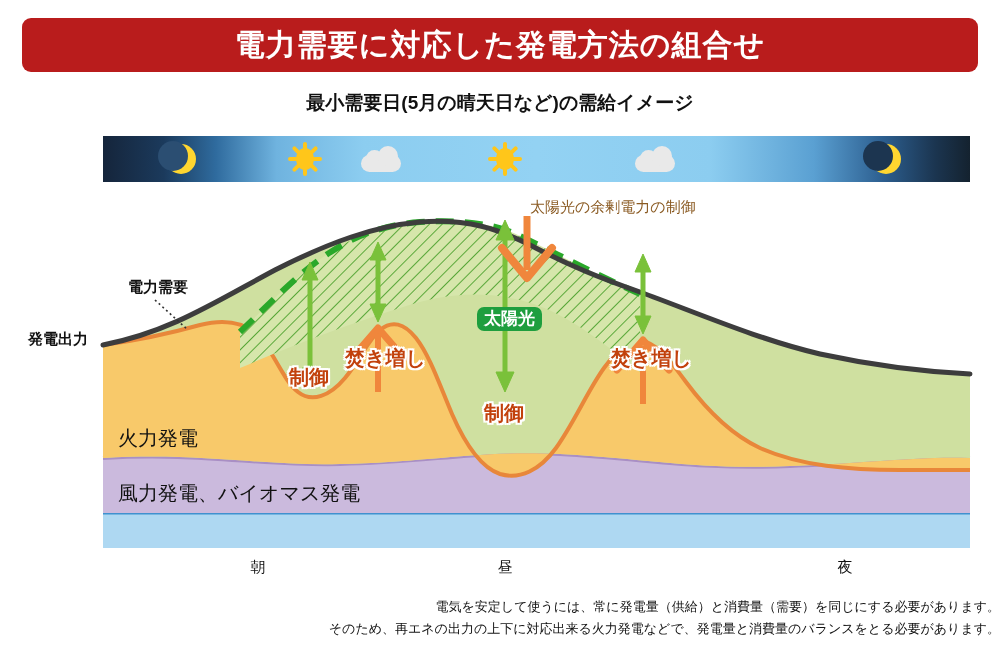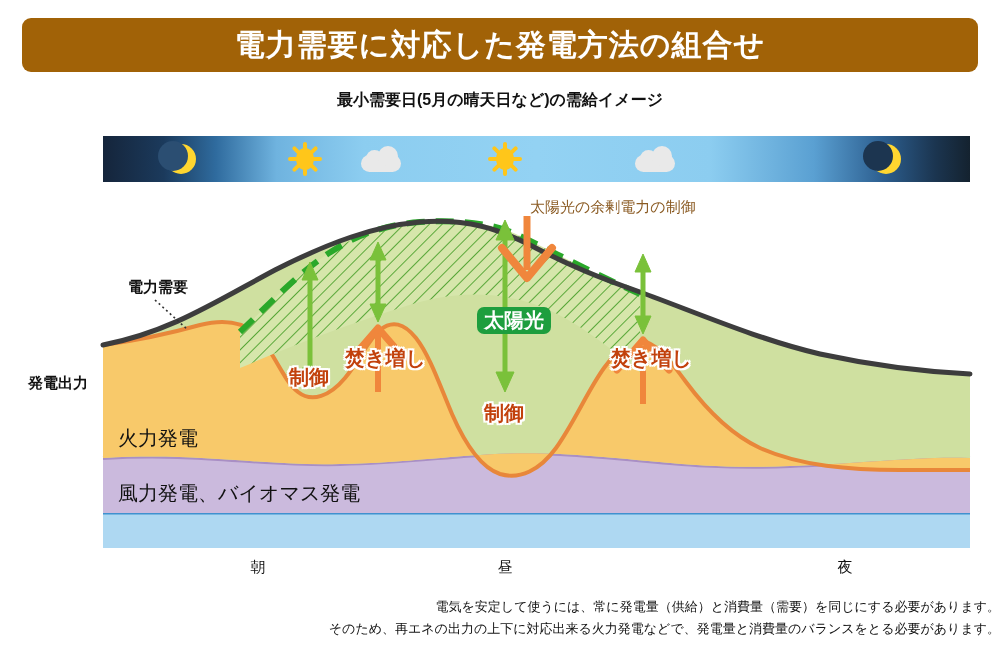--- a/index.html
+++ b/index.html
@@ -7,30 +7,30 @@
     width:1000px;height:651px;
     background:#ffffff;
     font-family:"Liberation Sans","DejaVu Sans",sans-serif;
     overflow:hidden;position:relative;
   }
   #root{position:relative;width:1000px;height:651px;}
 
   
   .title-bar{
     position:absolute;left:22px;top:18px;width:956px;height:54px;
-    background:#a16207;border-radius:9px;
+    background:#b91c1c;border-radius:9px;
     display:flex;align-items:center;justify-content:center;
   }
   .title-bar .title-text{
     color:#ffffff;font-size:30px;font-weight:bold;letter-spacing:1px;
     white-space:nowrap;
   }
   .subtitle{
     position:absolute;left:0;top:90px;width:1000px;text-align:center;
-    font-size:16px;font-weight:bold;color:#111111;white-space:nowrap;
+    font-size:19px;font-weight:bold;color:#111111;white-space:nowrap;
   }
 
   
   .weather-bar{
     position:absolute;left:103px;top:136px;width:867px;height:46px;
     background:linear-gradient(to right,
       #15253b 0%, #1b3a5c 7%, #2f6b9e 13%, #6fb3df 20%,
       #8ccdf0 30%, #93d2f3 50%, #8ccdf0 70%,
       #5aa0d2 82%, #2c5e8f 90%, #1b3550 96%, #14222f 100%);
   }
@@ -61,21 +61,21 @@
 
   
   .cloud{width:40px;height:26px;position:relative;}
   .cloud .b1{position:absolute;left:0;bottom:0;width:40px;height:17px;border-radius:9px;background:#e9e9e9;}
   .cloud .b2{position:absolute;left:5px;top:4px;width:17px;height:17px;border-radius:50%;background:#e9e9e9;}
   .cloud .b3{position:absolute;left:17px;top:0px;width:20px;height:20px;border-radius:50%;background:#e9e9e9;}
 
   
   .chart-wrap{position:absolute;left:0;top:182px;width:1000px;height:370px;}
   svg.chart{display:block;width:1000px;height:370px;}
-  .y-axis-label{position:absolute;left:28px;top:330px;font-size:15px;font-weight:bold;color:#111;white-space:nowrap;margin-top:44px;}
+  .y-axis-label{position:absolute;left:28px;top:330px;font-size:15px;font-weight:bold;color:#111;white-space:nowrap;}
   .demand-label{position:absolute;left:128px;top:278px;font-size:15px;font-weight:bold;color:#111;white-space:nowrap;}
 
   .x-tick{position:absolute;top:558px;font-size:15px;color:#111;transform:translateX(-50%);white-space:nowrap;}
 
   
   .footnotes{
     position:absolute;left:0;top:596px;width:1000px;text-align:right;
   }
   .footnotes div{font-size:13px;color:#111;line-height:22px;white-space:nowrap;}
 
@@ -90,21 +90,21 @@
   }
   .lbl-big{
     font-size:24px;font-weight:bold;color:#8a5a22;
     text-shadow:
       -3px -3px 0 #fff, 3px -3px 0 #fff, -3px 3px 0 #fff, 3px 3px 0 #fff,
       -3px 0 0 #fff, 3px 0 0 #fff, 0 -3px 0 #fff, 0 3px 0 #fff;
   }
   .lbl-brown-plain{font-size:15px;color:#8a5a22;font-weight:normal;}
 
   .badge-solar{
-    background:#1e9e3e;color:#ffffff;font-size:20px;font-weight:bold;
+    background:#1e9e3e;color:#ffffff;font-size:17px;font-weight:bold;
     padding:2px 7px 3px 7px;border-radius:7px;
     text-shadow:none;
   }
 
   .band-label{position:absolute;font-size:20px;color:#111;white-space:nowrap;}
 </style>
 </head>
 <body>
 
 <div id="root">

